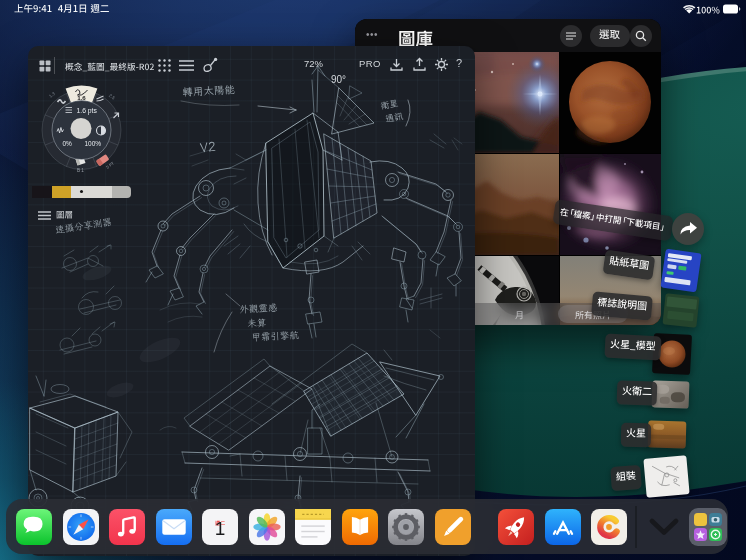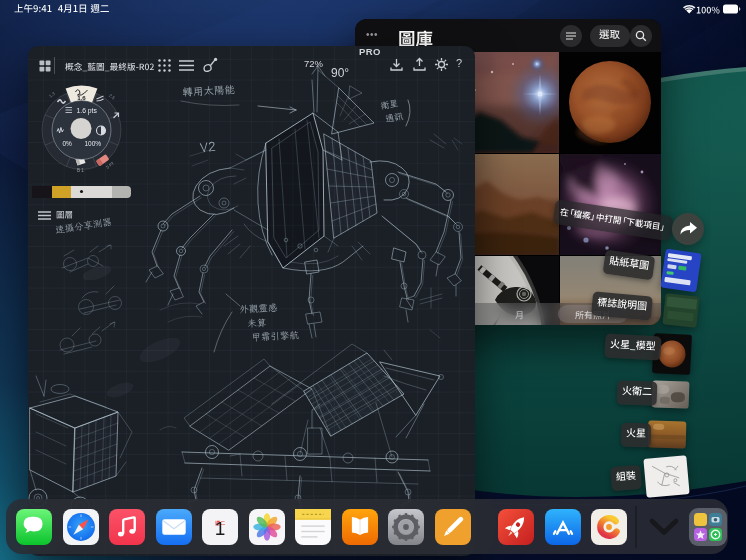--- a/index.html
+++ b/index.html
@@ -666,22 +666,22 @@
           <line x1="1" y1="7.5" x2="16" y2="7.5"></line>
           <line x1="1" y1="12" x2="16" y2="12"></line>
         </g>
       </svg>
 <svg class="abs" style="left:174px;top:11px" width="16" height="16">
         <path d="M2.5 13.5 q-1.5 -4 2 -5.5 q3.5 -1.2 4.5 2 q0.8 3 -2.2 4 q-3 0.8 -4.3 -0.5 Z" fill="none" stroke="#c9ced4" stroke-width="1.3"></path>
         <path d="M8.5 8.5 L13.5 2.2" stroke="#c9ced4" stroke-width="1.3"></path>
         <circle cx="13.6" cy="2.4" r="1.6" fill="#c9ced4"></circle>
       </svg>
       <div class="abs" style="left:276px;top:12px;font-size:9.5px;color:#d2d6da">72%</div>
-      <div class="abs" style="left:303px;top:20px;font-size:12px;color:#d2d6da">90°</div>
-      <div class="abs" style="left:331px;top:0;font-size:9.5px;font-weight:bold;color:#d2d6da;letter-spacing:.4px">PRO</div>
+      <div class="abs" style="left:303px;top:28px;font-size:10px;color:#d2d6da">90°</div>
+      <div class="abs" style="left:331px;top:12px;font-size:9.5px;font-weight:normal;color:#d2d6da;letter-spacing:.4px">PRO</div>
       <svg class="abs" style="left:361px;top:11px" width="15" height="15">
         <g stroke="#c9ced4" stroke-width="1.3" fill="none">
           <path d="M7.5 2 v7 M4.5 6.5 L7.5 9.5 L10.5 6.5"></path>
           <path d="M2 10.5 v2.5 h11 v-2.5"></path>
         </g>
       </svg>
 <svg class="abs" style="left:384px;top:11px" width="15" height="15">
         <g stroke="#c9ced4" stroke-width="1.3" fill="none">
           <path d="M7.5 9 v-7 M4.5 4.5 L7.5 1.5 L10.5 4.5"></path>
           <path d="M2 10.5 v2.5 h11 v-2.5"></path>

